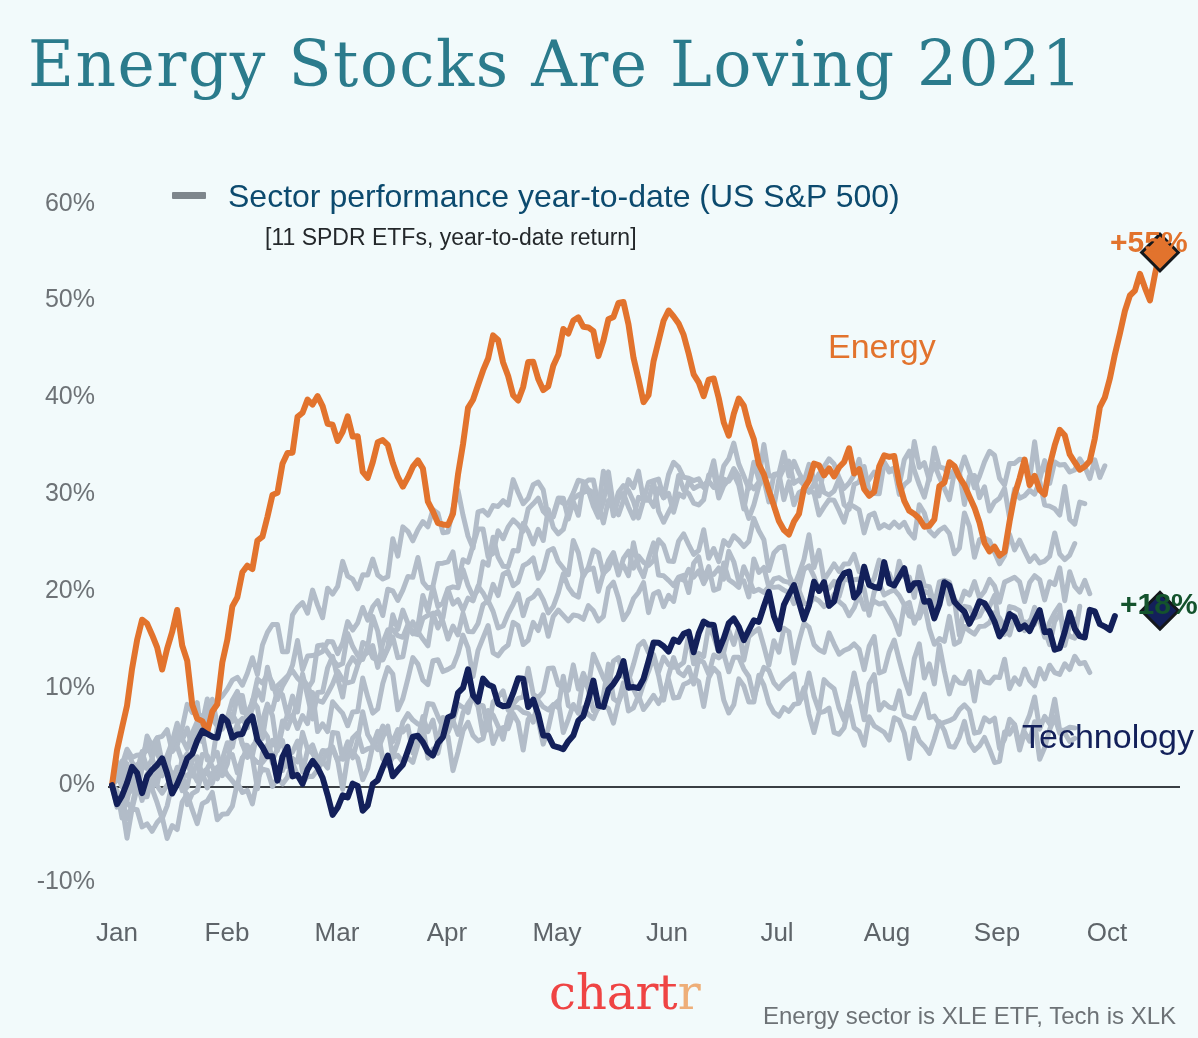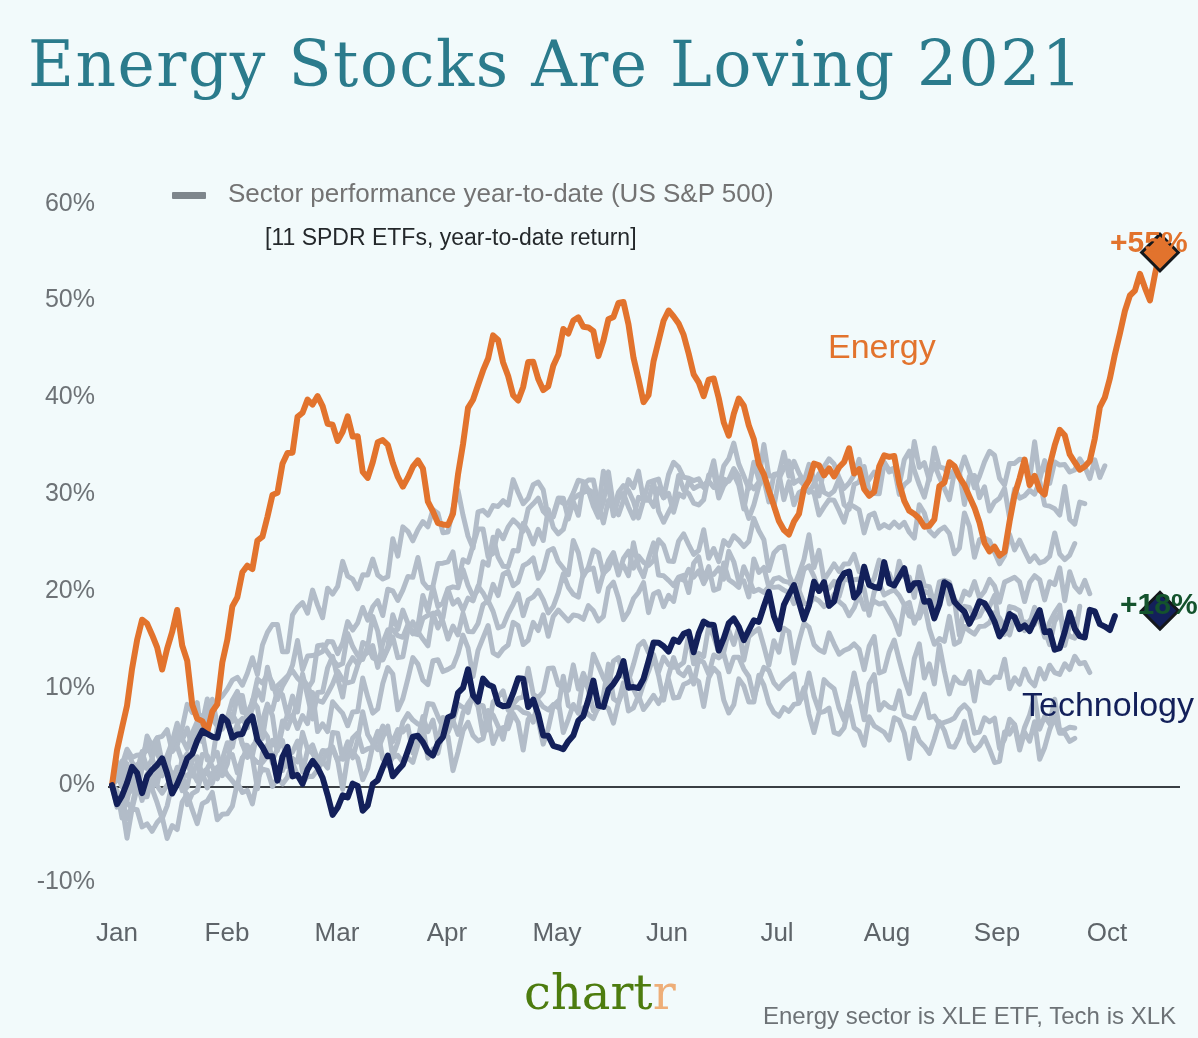--- a/index.html
+++ b/index.html
@@ -24,49 +24,49 @@
     font-family:"Liberation Sans",sans-serif;
     text-anchor:end;dominant-baseline:middle;
   }
   .xtick{
     font-size:26px;fill:#5e6469;
     font-family:"Liberation Sans",sans-serif;
     text-anchor:middle;
   }
   .legend-title{
     position:absolute;left:228px;top:178px;
-    font-size:26px;color:#737373;white-space:nowrap;
+    font-size:32px;color:#0c4a6e;white-space:nowrap;
   }
   .legend-sub{
     position:absolute;left:228px;top:224px;
     font-size:23px;color:#24282b;white-space:nowrap;margin-left:37px;
   }
   .legend-swatch{
     position:absolute;left:172px;top:192px;
     width:34px;height:7px;background:#7e868c;border-radius:1px;
   }
   .ann{position:absolute;white-space:nowrap;font-weight:bold;margin-top:35px;}
   .ann-energy{left:828px;top:292px;font-size:34px;color:#e2732d;font-weight:normal;}
   .ann-energy-val{left:1110px;top:190px;font-size:30px;color:#e2732d;}
-  .ann-tech{left:1022px;top:650px;font-size:34px;color:#13205a;font-weight:normal;}
+  .ann-tech{left:1022px;top:682px;font-size:34px;color:#13205a;font-weight:normal;}
   .ann-tech-val{left:1120px;top:552px;font-size:30px;color:#14532d;}
   .footer-src{
     position:absolute;left:22px;top:978px;
     font-size:25px;color:#6d7276;white-space:nowrap;
   }
   .footer-note{
     position:absolute;right:22px;top:972px;
     font-size:24px;color:#6d7276;white-space:nowrap;margin-top:30px;
   }
   .logo{
     position:absolute;left:524px;top:964px;
     font-family:"DejaVu Serif","Liberation Serif",serif;
     font-size:48px;letter-spacing:0px;
   }
-  .logo .a{color:#4d7c0f;}
+  .logo .a{color:#ef4444;margin-left:25px;}
   .logo .b{color:#eeae78;}
 </style>
 </head>
 <body>
 
 <div id="chart-root">
 
   <div class="title">Energy Stocks Are Loving 2021</div>
 
   <div class="legend-swatch"></div>

